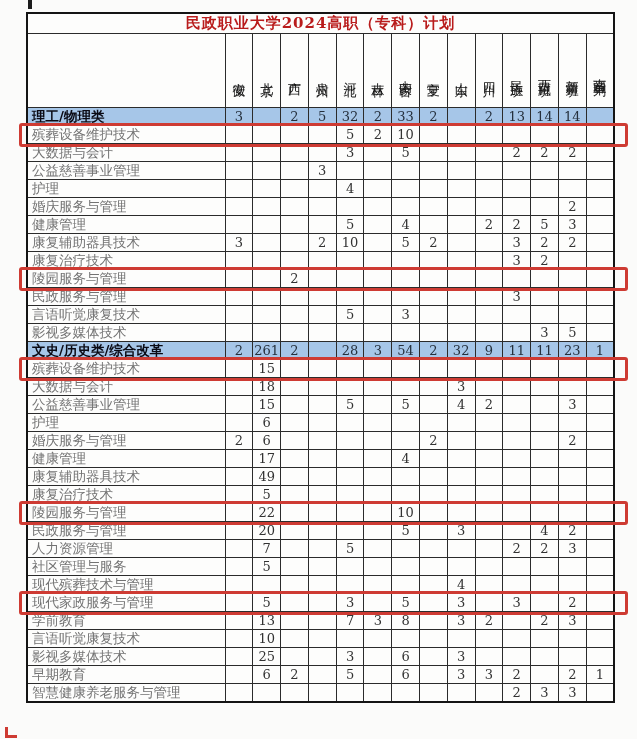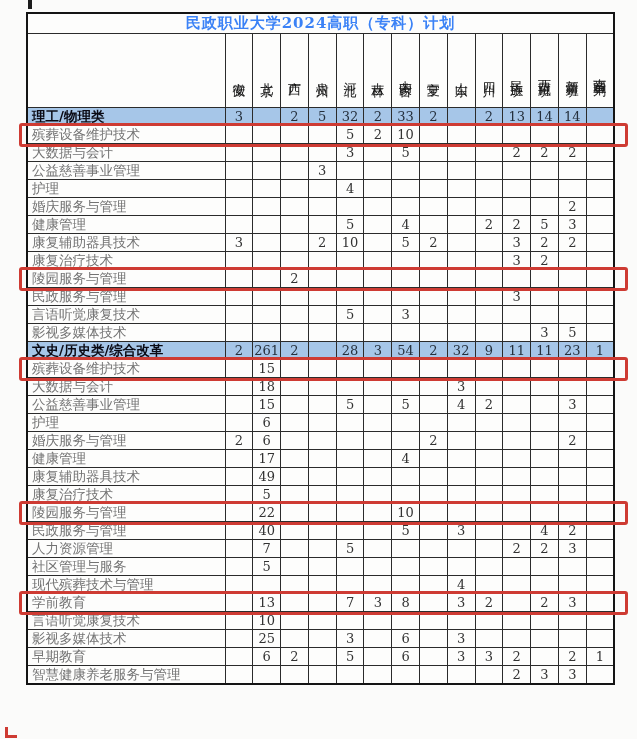--- a/index.html
+++ b/index.html
@@ -13,21 +13,21 @@
   .corner-mark{position:absolute;left:5px;bottom:1px;width:9px;height:8px;
     border-left:3px solid var(--hl,#ce3b33);border-bottom:3px solid var(--hl,#ce3b33);}
   table{
     position:absolute;left:26px;top:12px;width:589px;
     border-collapse:collapse;table-layout:fixed;
     border:2px solid #141414;
   }
   th,td{border:1px solid #2b2b2b;padding:0;overflow:hidden;}
   .title-cell{
     height:19px;font-size:15px;font-weight:bold;text-align:center;
-    letter-spacing:1px;color:#3b82f6;background:#fdfdfc;
+    letter-spacing:1px;color:#b91c1c;background:#fdfdfc;
   }
   .prov{height:73px;vertical-align:middle;text-align:center;font-weight:normal;background:#fdfdfc;}
   .prov .v{
     writing-mode:vertical-rl;text-orientation:upright;
     display:inline-block;font-size:13px;line-height:1;letter-spacing:2px;color:#161616;
   }
   .corner-cell{background:#fdfdfc;}
   tbody tr{height:18px;}
   td.label{
     font-size:13.5px;text-align:left;padding-left:4px;white-space:nowrap;
@@ -477,21 +477,21 @@
         <td class="num"></td>
         <td class="num"></td>
         <td class="num"></td>
         <td class="num"></td>
         <td class="num"></td>
         <td class="num"></td>
       </tr>
       <tr class="data-row">
         <td class="label">民政服务与管理</td>
         <td class="num"></td>
-        <td class="num">40</td>
+        <td class="num">20</td>
         <td class="num"></td>
         <td class="num"></td>
         <td class="num"></td>
         <td class="num"></td>
         <td class="num">5</td>
         <td class="num"></td>
         <td class="num">3</td>
         <td class="num"></td>
         <td class="num"></td>
         <td class="num">4</td>
@@ -540,20 +540,37 @@
         <td class="num"></td>
         <td class="num"></td>
         <td class="num"></td>
         <td class="num"></td>
         <td class="num"></td>
         <td class="num">4</td>
         <td class="num"></td>
         <td class="num"></td>
         <td class="num"></td>
         <td class="num"></td>
+        <td class="num"></td>
+      </tr>
+      <tr class="data-row">
+        <td class="label">现代家政服务与管理</td>
+        <td class="num"></td>
+        <td class="num">5</td>
+        <td class="num"></td>
+        <td class="num"></td>
+        <td class="num">3</td>
+        <td class="num"></td>
+        <td class="num">5</td>
+        <td class="num"></td>
+        <td class="num">3</td>
+        <td class="num"></td>
+        <td class="num">3</td>
+        <td class="num"></td>
+        <td class="num">2</td>
         <td class="num"></td>
       </tr>
       <tr class="data-row">
         <td class="label">学前教育</td>
         <td class="num"></td>
         <td class="num">13</td>
         <td class="num"></td>
         <td class="num"></td>
         <td class="num">7</td>
         <td class="num">3</td>

